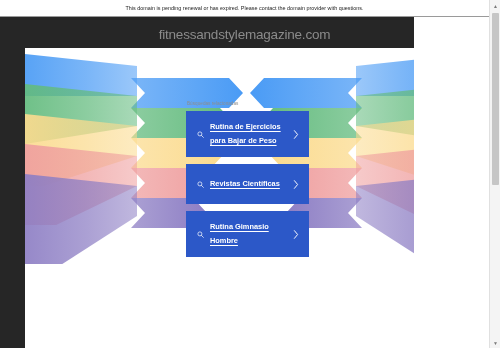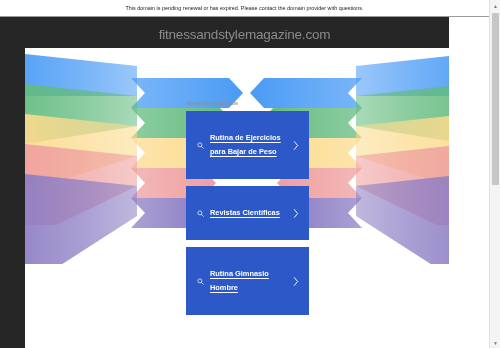--- a/index.html
+++ b/index.html
@@ -36,21 +36,21 @@
     font-size: 5.4px;
     color: #222222;
     letter-spacing: 0.02px;
     white-space: nowrap;
   }
 
   
   .dark-stage {
     position: absolute;
     left: 0; top: 17px;
-    width: 449px;
+    width: 414px;
     height: 331px;
     background: #262626;
     overflow: hidden;
   }
 
   .domain-title {
     position: absolute;
     left: 0; top: 10px;
     width: 489px;
     text-align: center;
@@ -98,21 +98,21 @@
     padding-left: 1px;
     letter-spacing: 0.05px;
   }
   .card {
     position: relative;
     width: 123px;
     background: #2c58c8;
     margin-bottom: 7px;
     display: flex;
     align-items: center;
-    padding: 20px 8px;
+    padding: 9px 8px;
     min-height: 40px;
     justify-content: space-between;
   }
   .card-search-icon {
     flex: 0 0 12px;
     display: flex;
     align-items: center;
     justify-content: center;
     color: #ffffff;
   }

